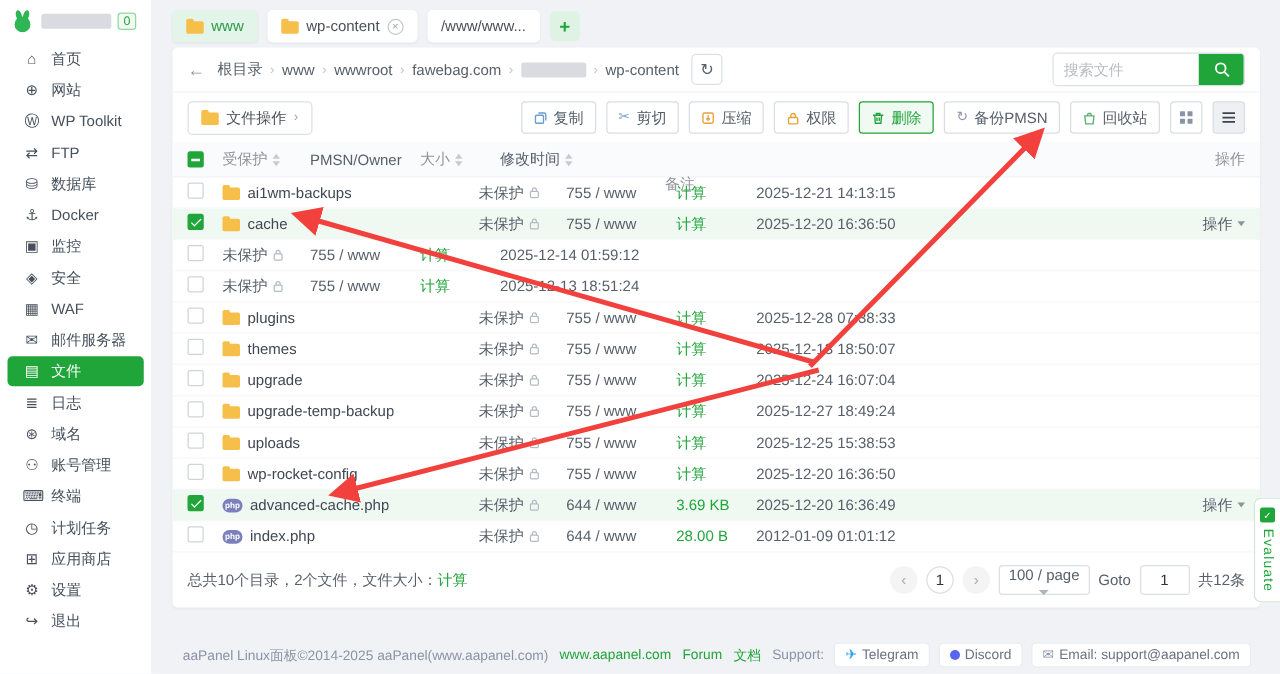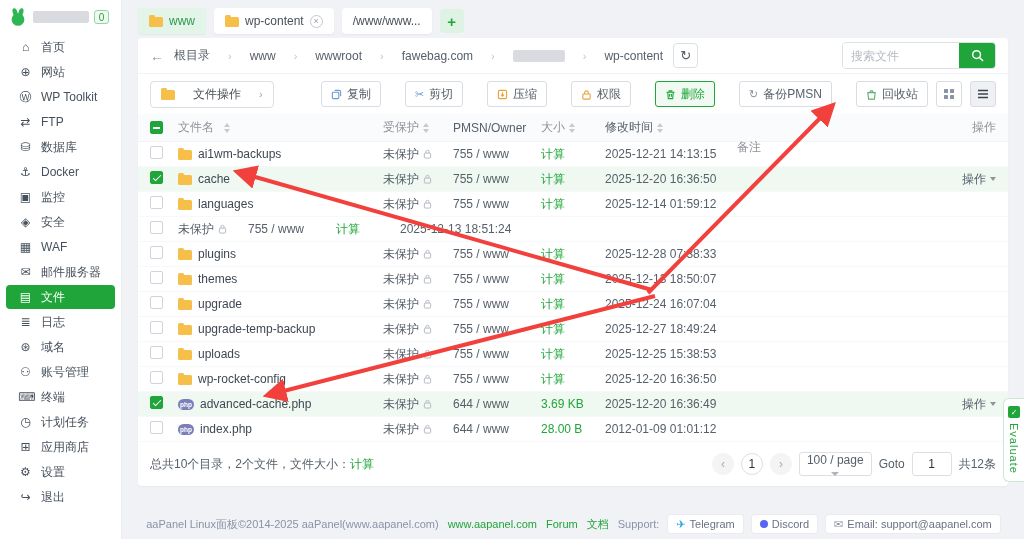--- a/index.html
+++ b/index.html
@@ -33,39 +33,39 @@
                display:inline-flex; align-items:center; justify-content:center; line-height:1; }
   .tab-add { width:24px; height:24px; border-radius:4px; background:#dff3e4; color:#20a53a; font-size:15px; font-weight:bold;
              display:inline-flex; align-items:center; justify-content:center; cursor:pointer; }
 
   .card { margin:0 16px; background:#fff; border-radius:4px; box-shadow:0 1px 2px rgba(0,0,0,.04);
           display:flex; flex-direction:column; flex:none; }
 
   
   .crumb-row { height:36px; display:flex; align-items:center; gap:10px; padding:0 12px; border-bottom:1px solid #f2f3f6; }
   .back-btn { color:#8a94a6; font-size:14px; cursor:pointer; }
-  .crumbs { display:flex; align-items:center; gap:18px; color:#57606a; }
+  .crumbs { display:flex; align-items:center; gap:6px; color:#57606a; }
   .crumb { cursor:pointer; white-space:nowrap; }
   .crumb-sep { color:#c0c4cc; font-size:11px; }
   .crumb-redact { width:52px; }
   .refresh-btn { width:25px; height:25px; border:1px solid #dcdfe6; border-radius:4px; background:#fff; color:#57606a;
                  display:inline-flex; align-items:center; justify-content:center; font-size:13px; cursor:pointer; }
   .spacer { flex:1; }
   .search-group { display:flex; align-items:stretch; height:27px; border:1px solid #dcdfe6; border-radius:4px; overflow:hidden; background:#fff; }
   .search-input { border:none; outline:none; padding:0 8px; width:116px; font-size:12px; font-family:inherit; color:#333; }
   .search-input::placeholder { color:#b7bcc4; }
   .subdir { display:flex; align-items:center; gap:4px; padding:0 8px; border-left:1px solid #eef0f3; color:#57606a; white-space:nowrap; }
   .search-btn { width:36px; background:#20a53a; border:none; display:flex; align-items:center; justify-content:center; cursor:pointer; }
 
   
   .toolbar { height:40px; display:flex; align-items:center; gap:8px; padding:0 12px; }
-  .fileops { display:inline-flex; align-items:center; gap:18px; height:27px; padding:0 10px; border:1px solid #dcdfe6;
+  .fileops { display:inline-flex; align-items:center; gap:6px; height:27px; padding:0 10px; border:1px solid #dcdfe6;
              border-radius:4px; background:#fff; color:#495057; cursor:pointer; font-size:12px; font-family:inherit; }
   .chev { color:#a0a6ae; font-size:11px; }
-  .tool-btns { display:flex; align-items:center; gap:24px; }
+  .tool-btns { display:flex; align-items:center; gap:8px; }
   .tool-btn { display:inline-flex; align-items:center; gap:5px; height:26px; padding:0 9px; border:1px solid #d9dde3;
               border-radius:3px; background:#fff; color:#57606a; font-size:12px; font-family:inherit; cursor:pointer; }
   .tool-btn.highlight { border-color:#20a53a; color:#20a53a; background:#f0faf3; }
   .tool-ic { display:inline-flex; align-items:center; line-height:1; }
   .gch { font-size:11px; line-height:1; }
   .view-btn { width:26px; height:26px; border:1px solid #d9dde3; border-radius:3px; background:#fff; color:#8a94a6;
               display:inline-flex; align-items:center; justify-content:center; cursor:pointer; }
   .view-btn.active { background:#eef0f3; color:#3c434c; }
 
   
@@ -363,24 +363,20 @@
           <svg width="12" height="12" viewBox="0 0 12 12" fill="none" stroke="currentColor" stroke-width="1.4">
             <path d="M1 2.5h10M1 6h10M1 9.5h10"></path>
           </svg>
         </span>
       </div>
 
       <div class="thead">
         <div class="col-cb">
             <span class="cb indet"></span>
           </div>
-        <div class="col-name">
-          <span>文件名</span>
-          <span class="sort"></span>
-        </div>
         <div class="col-prot">
           <span>受保护</span>
           <span class="sort"></span>
         </div>
         <div class="col-pmsn">
             <span>PMSN/Owner</span>
           </div>
         <div class="col-size">
           <span>大小</span>
           <span class="sort"></span>
@@ -437,24 +433,20 @@
             <div class="col-pmsn">755 / www</div>
             <div class="col-size"><span class="size-link">计算</span></div>
             <div class="col-time">2025-12-20 16:36:50</div>
             <div class="col-note"></div>
             <div class="col-act">
               <span class="act">操作<span class="act-caret"></span></span>
             </div>
           </div>
           <div class="trow">
             <div class="col-cb"><span class="cb"></span></div>
-            <div class="col-name">
-              <span class="folder-ic"></span>
-              <span class="fname">languages</span>
-            </div>
             <div class="col-prot prot">
               <span>未保护</span>
               <span class="lock">
                 <svg width="9" height="10" viewBox="0 0 10 11" fill="none" stroke="#b4bac4" stroke-width="1.1">
                   <rect x="1.5" y="4.5" width="7" height="5.5" rx="1"></rect>
                   <path d="M3.2 4.5V3.2a1.8 1.8 0 0 1 3.6 0v1.3"></path>
                 </svg>
               </span>
             </div>
             <div class="col-pmsn">755 / www</div>

